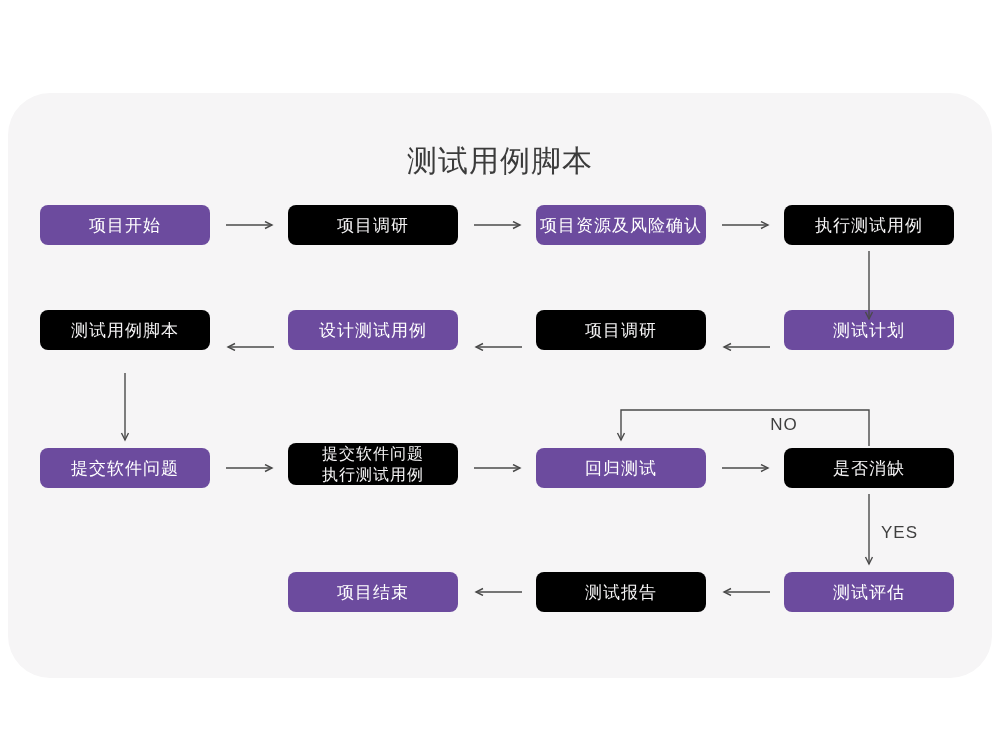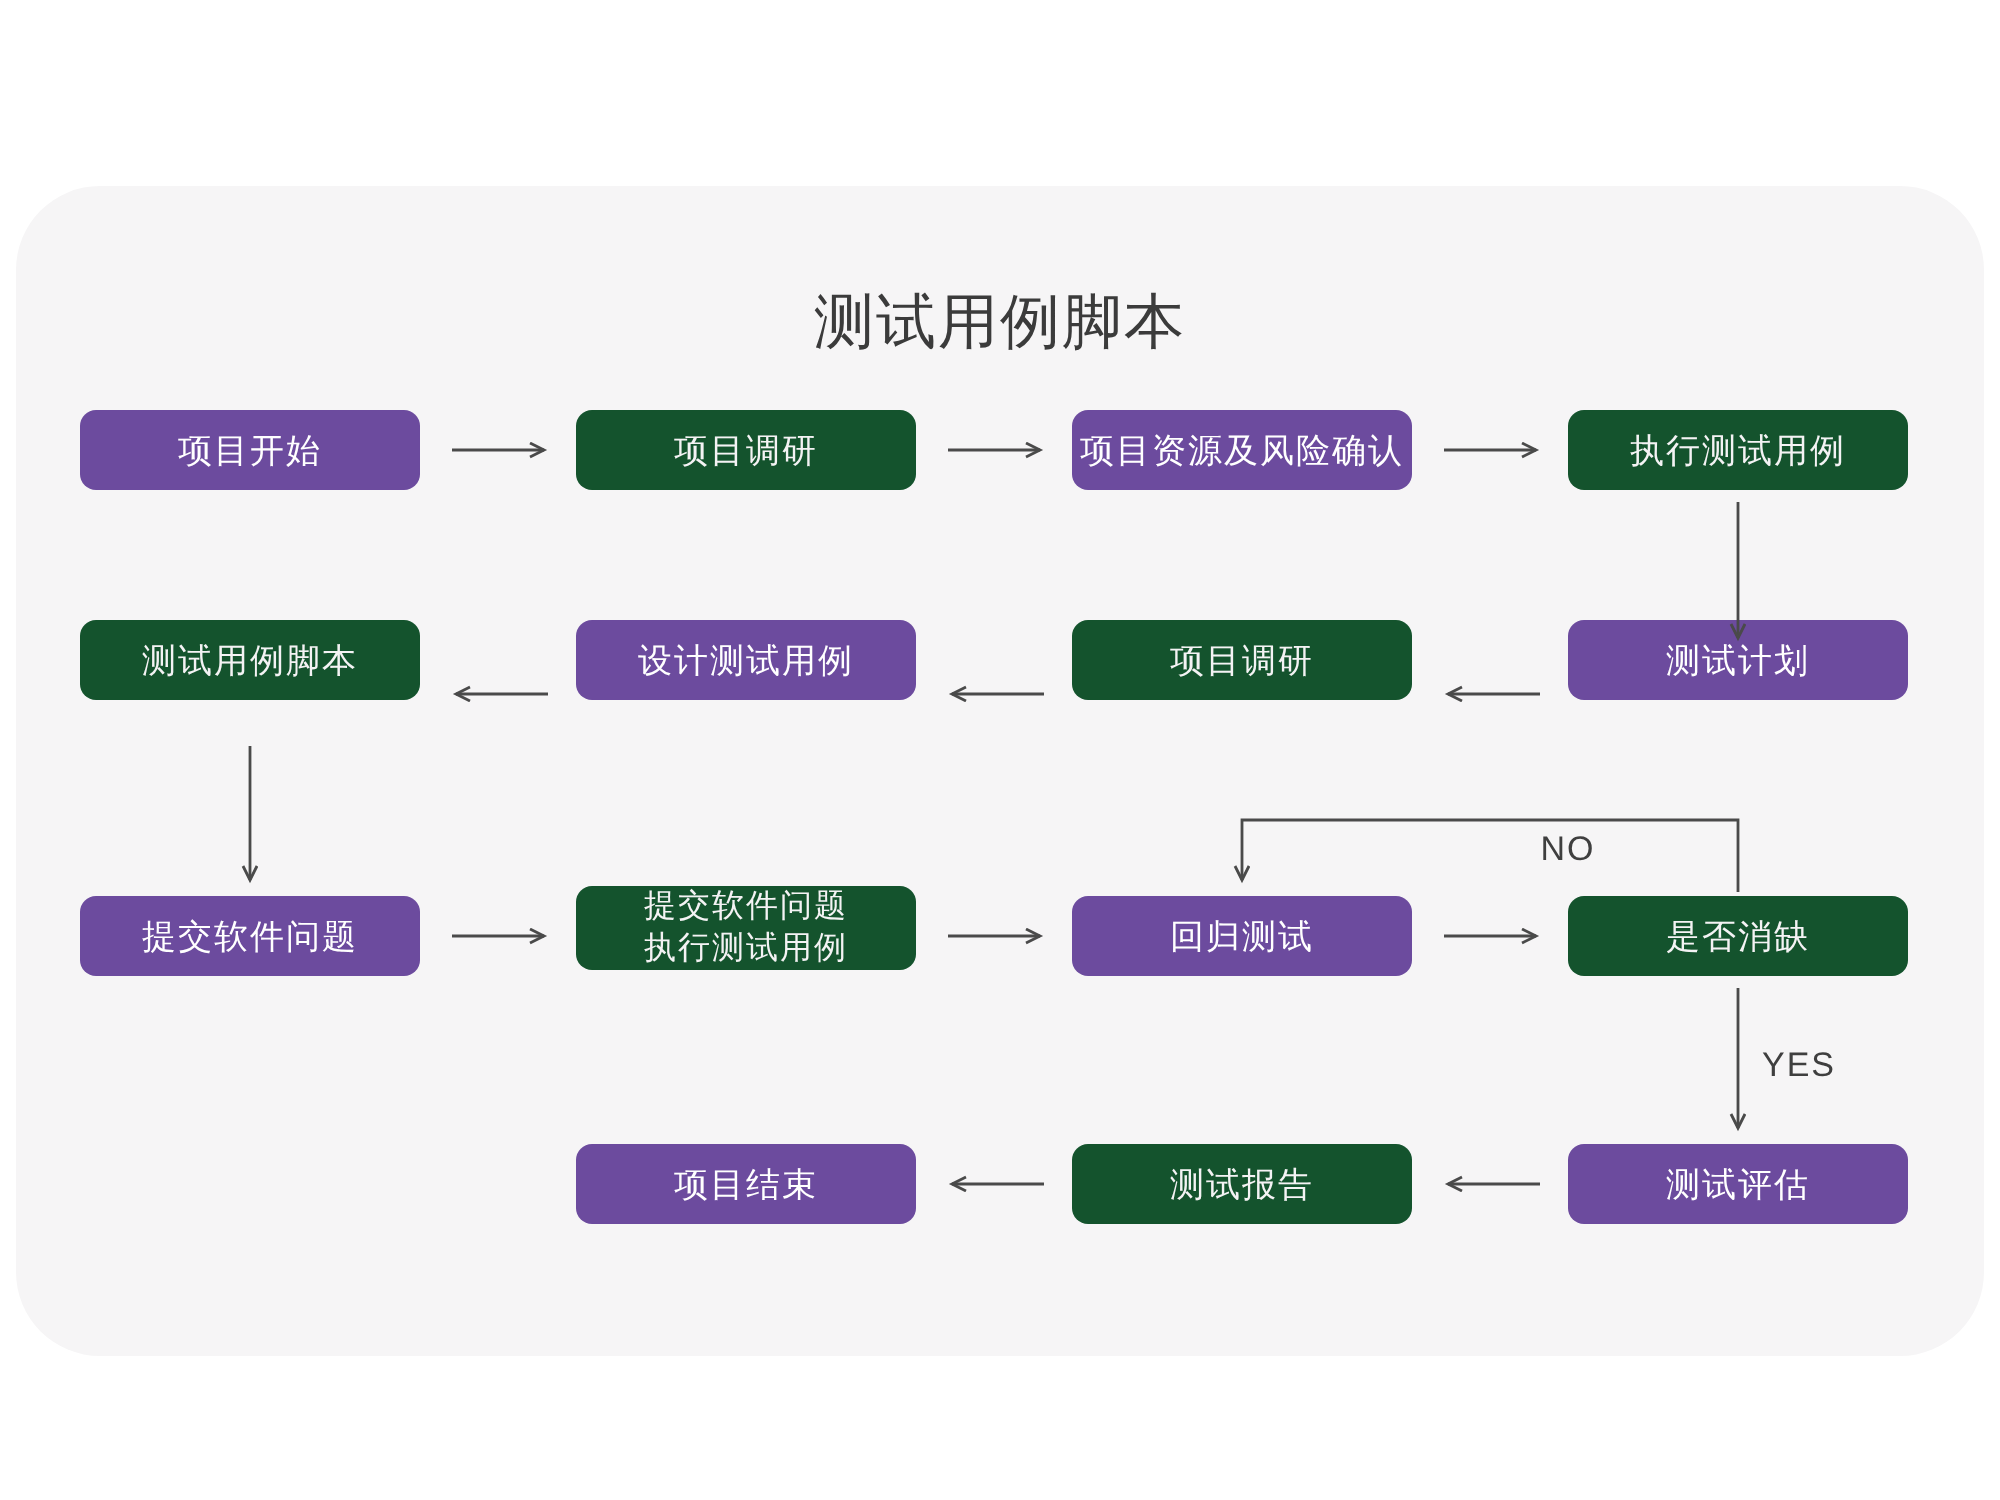--- a/index.html
+++ b/index.html
@@ -17,21 +17,21 @@
     text-align:center;font-size:30px;font-weight:500;color:#3B3B3B;
     letter-spacing:1px;
   }
   .node{
     position:absolute;width:170px;height:40px;border-radius:8px;
     display:flex;flex-direction:column;align-items:center;justify-content:center;
     font-size:17px;letter-spacing:1px;line-height:21px;box-sizing:border-box;
   }
   .node.tall{height:42px;font-size:16px;}
   .purple{background:#6C4B9E;color:#FFFFFF;}
-  .gray{background:#14532d;color:#F4F3F4;}
+  .gray{background:#000000;color:#F4F3F4;}
   .c1{left:40px}.c2{left:288px}.c3{left:536px}.c4{left:784px}
   .r1{top:205px}.r2{top:310px}.r3{top:448px}.r4{top:572px}
   .r3tall{top:443px}
   .flow-label{
     position:absolute;font-size:17px;color:#3F3F3F;letter-spacing:1px;
   }
   #label-no{left:745px;top:415px;transform:translateX(-50%);margin-left:39px;}
   #label-yes{left:881px;top:523px;}
   svg.arrows{position:absolute;left:0;top:0;pointer-events:none;}
   svg.arrows line,svg.arrows polyline{stroke:#4A4A4A;stroke-width:1.4;fill:none;}

